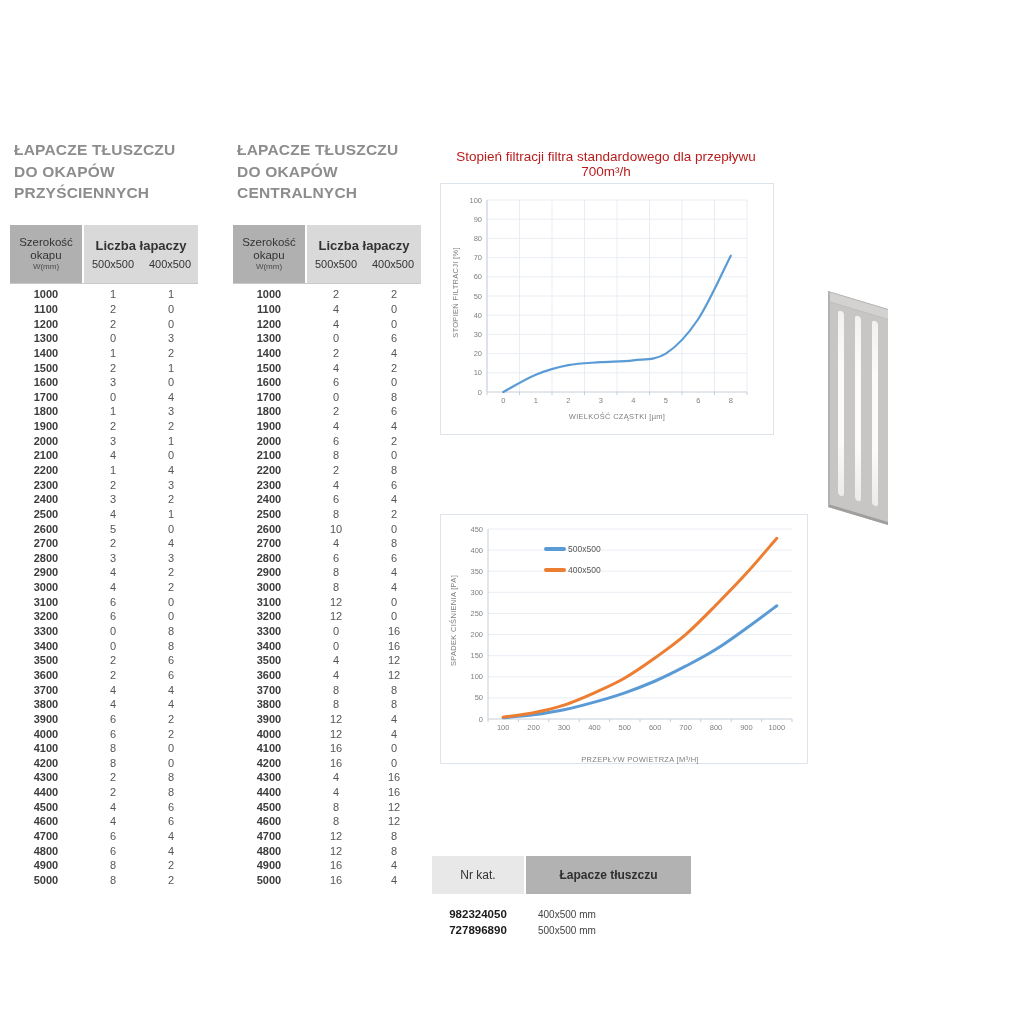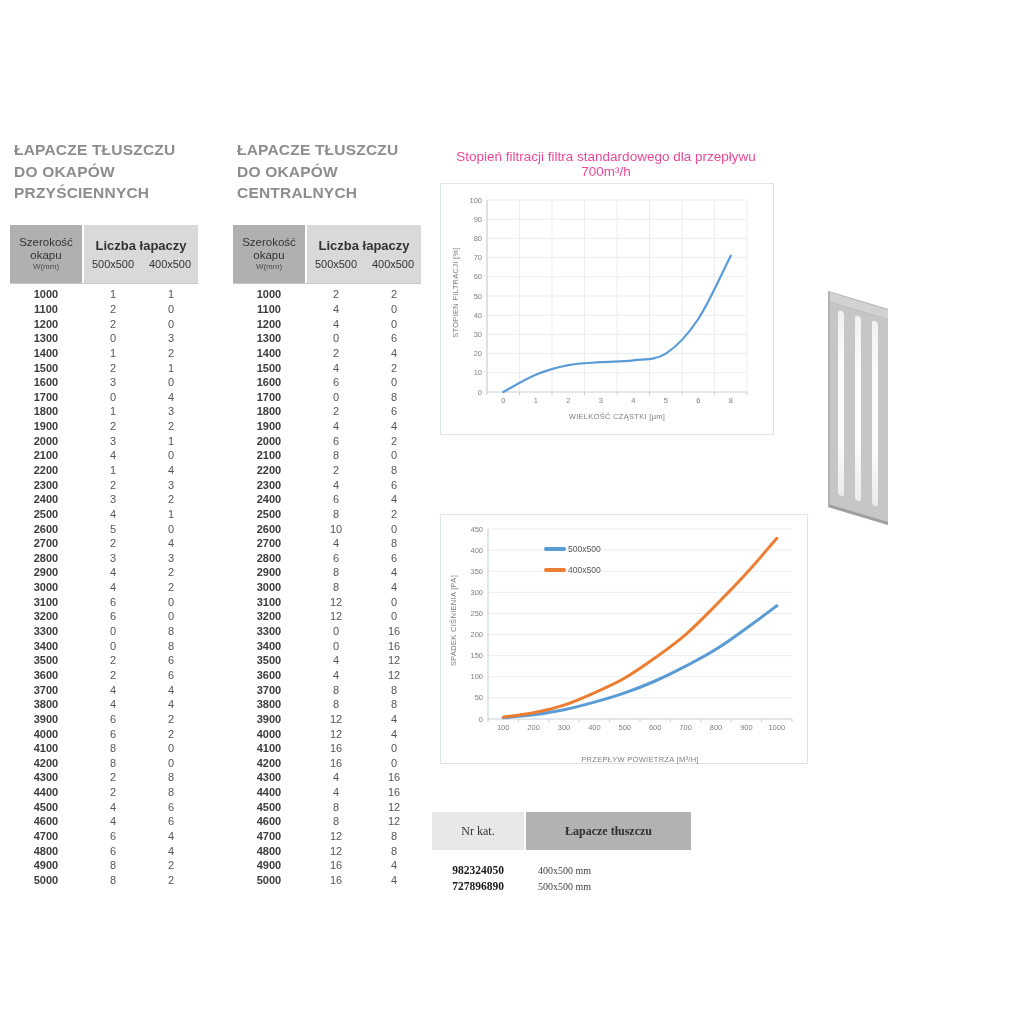--- a/index.html
+++ b/index.html
@@ -20,31 +20,31 @@
   .th-gap{background:#fff;}
   .th-right{background:#d9d9d9;display:flex;flex-direction:column;justify-content:center;color:#333;}
   .th-right .grp{font-size:13px;font-weight:bold;text-align:center;margin-bottom:5px;}
   .th-right .subs{display:grid;grid-template-columns:58px 56px;font-size:11px;text-align:center;}
   .tbody{margin-top:4px;}
   .trow{display:grid;grid-template-columns:72px 62px 54px;height:14.65px;align-items:center;text-align:center;}
   .tw{font-size:11px;font-weight:bold;color:#3c3c3c;}
   .tc{font-size:11px;color:#555;}
 
   
-  .chart-title{position:absolute;text-align:center;color:#ec4899;}
+  .chart-title{position:absolute;text-align:center;color:#b91c1c;}
   .chartbox{position:absolute;background:#fff;border:1px solid #dde4ed;}
   .chartbox svg{position:absolute;left:0;top:0;}
   svg text{font-family:"Liberation Sans",sans-serif;font-size:7.5px;fill:#7f7f7f;}
   .axlab{position:absolute;font-size:7.5px;color:#7f7f7f;letter-spacing:.3px;text-align:center;}
   .legend-item{position:absolute;display:flex;align-items:center;gap:2px;}
   .lg-line{display:inline-block;width:22px;height:3.5px;border-radius:2px;}
   .lg-txt{font-size:8.5px;color:#595959;}
 
   
-  .cat{position:absolute;left:432px;top:812px;width:259px;font-family:Liberation Serif, serif;}
+  .cat{position:absolute;left:432px;top:856px;width:259px;}
   .cat-head{display:grid;grid-template-columns:92px 2px 165px;height:38px;}
   .cat-h1{background:#e8e8e8;display:flex;align-items:center;justify-content:center;font-size:12px;color:#333;}
   .cat-h2{background:#b2b2b2;display:flex;align-items:center;justify-content:center;font-size:12px;font-weight:600;color:#2f2f2f;}
   .cat-gap{background:#fff;}
   .cat-body{margin-top:12px;}
   .cat-row{display:grid;grid-template-columns:92px 167px;height:16px;align-items:center;}
   .cat-nr{font-size:11.5px;font-weight:bold;color:#1a1a1a;text-align:center;}
   .cat-sz{font-size:10px;color:#444;padding-left:14px;}
 
   

